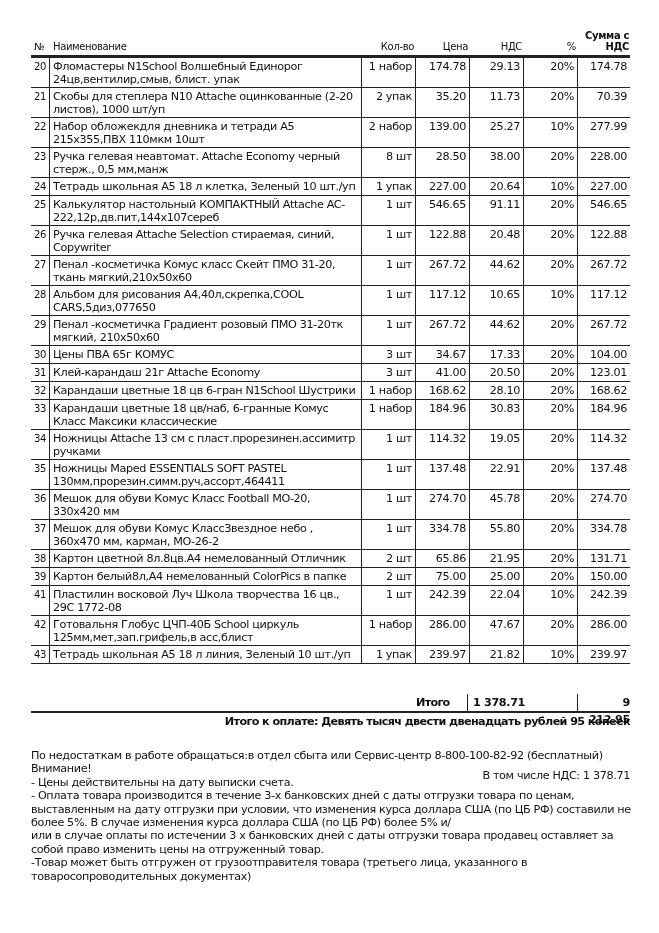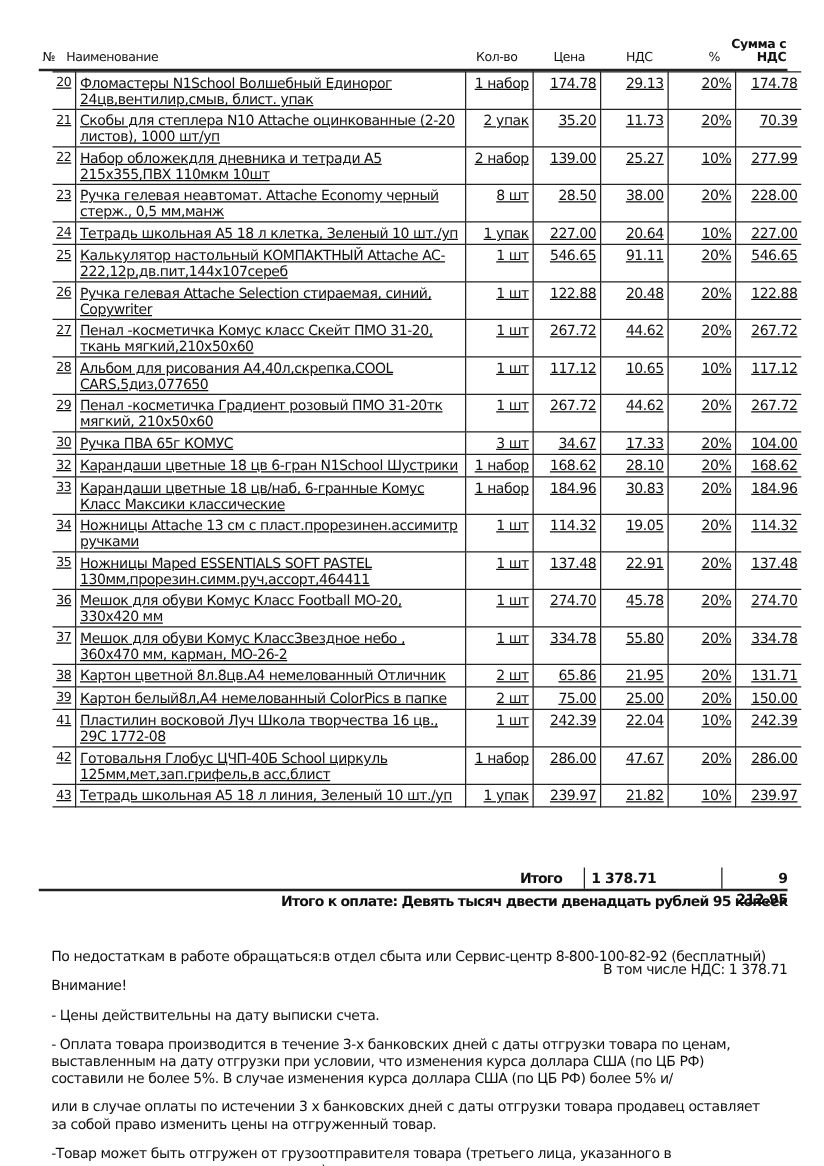--- a/index.html
+++ b/index.html
@@ -5,41 +5,41 @@
   html, body { margin:0; padding:0; background:#ffffff; }
   body {
     width:659px; height:933px; position:relative; overflow:hidden;
     font-family:"DejaVu Sans", sans-serif; color:#111;
     font-size:11.2px; letter-spacing:-0.35px;
   }
   .sheet { position:absolute; left:31px; top:0; width:599px; }
   .hdr { position:absolute; left:0; top:24px; width:599px; height:33px;
          border-bottom:2px solid #222; box-sizing:border-box; }
   .hdr div { position:absolute; bottom:3px; font-size:10px; line-height:11px; }
-  table.items { position:absolute; left:11px; top:57px; width:599px; border-collapse:collapse; table-layout:fixed;text-decoration:underline; }
+  table.items { position:absolute; left:0; top:57px; width:599px; border-collapse:collapse; table-layout:fixed; }
   table.items td { border:1px solid #222; vertical-align:top; padding:2px 3px 1px 3px; line-height:13px; }
   table.items tr { border-bottom:1.5px solid #333; }
   td.num { width:12px; text-align:center; font-size:10px; padding-left:2px; padding-right:2px; border-left:none !important; }
   td.name { width:305px; text-align:left; }
   td.qty, td.price, td.nds, td.pct, td.sum { text-align:right; }
   td.qty { width:47px; }
   td.price { width:47px; }
   td.nds { width:47px; }
   td.pct { width:47px; }
   td.sum { border-right:none !important; }
   tr.two td { height:26px; }
   tr.one td { height:14px;margin-top:29px; }
   .totals { position:absolute; left:0; width:599px; height:19px; border-bottom:2px solid #222; box-sizing:border-box; }
   .totals .lbl { position:absolute; left:385px; width:52px; top:0; height:17px; text-align:right; font-weight:bold; line-height:17px; border-right:1px solid #222; padding-right:18px; box-sizing:border-box; letter-spacing:-0.7px; }
   .totals .vat { position:absolute; left:439px; width:108px; top:0; height:17px; line-height:17px; padding-left:3px; font-weight:bold; border-right:1px solid #222; box-sizing:border-box; }
   .totals .sum { position:absolute; left:547px; width:52px; top:0; height:17px; line-height:17px; text-align:right; font-weight:bold; }
   .pay { position:absolute; right:29px; text-align:right; font-weight:bold; letter-spacing:-0.6px;padding-left:16px; }
   .inclvat { position:absolute; right:29px; text-align:right; }
   .notes { position:absolute; left:31px; width:600px; line-height:13.4px; font-size:11.2px; }
-  .notes p { margin:10px; }
+  .notes p { margin:0; }
 </style>
 </head>
 <body>
 
 <div class="sheet">
   <div class="hdr">
     <div style="left:3px;">№</div>
     <div style="left:22px;">Наименование</div>
     <div style="left:331px; width:52px; text-align:right;">Кол-во</div>
     <div style="left:385px; width:52px; text-align:right;">Цена</div>
@@ -138,26 +138,35 @@
           <td class="num">29</td>
           <td class="name">Пенал -косметичка Градиент розовый ПМО 31-20тк мягкий, 210х50х60</td>
           <td class="qty">1 шт</td>
           <td class="price">267.72</td>
           <td class="nds">44.62</td>
           <td class="pct">20%</td>
           <td class="sum">267.72</td>
         </tr>
         <tr class="one">
           <td class="num">30</td>
-          <td class="name">Ручка ПВА 65г КОМУС</td>
+          <td class="name">Цены ПВА 65г КОМУС</td>
           <td class="qty">3 шт</td>
           <td class="price">34.67</td>
           <td class="nds">17.33</td>
           <td class="pct">20%</td>
           <td class="sum">104.00</td>
+        </tr>
+        <tr class="one">
+          <td class="num">31</td>
+          <td class="name">Клей-карандаш 21г Attache Economy</td>
+          <td class="qty">3 шт</td>
+          <td class="price">41.00</td>
+          <td class="nds">20.50</td>
+          <td class="pct">20%</td>
+          <td class="sum">123.01</td>
         </tr>
         <tr class="one">
           <td class="num">32</td>
           <td class="name">Карандаши цветные 18 цв 6-гран N1School Шустрики</td>
           <td class="qty">1 набор</td>
           <td class="price">168.62</td>
           <td class="nds">28.10</td>
           <td class="pct">20%</td>
           <td class="sum">168.62</td>
         </tr>

